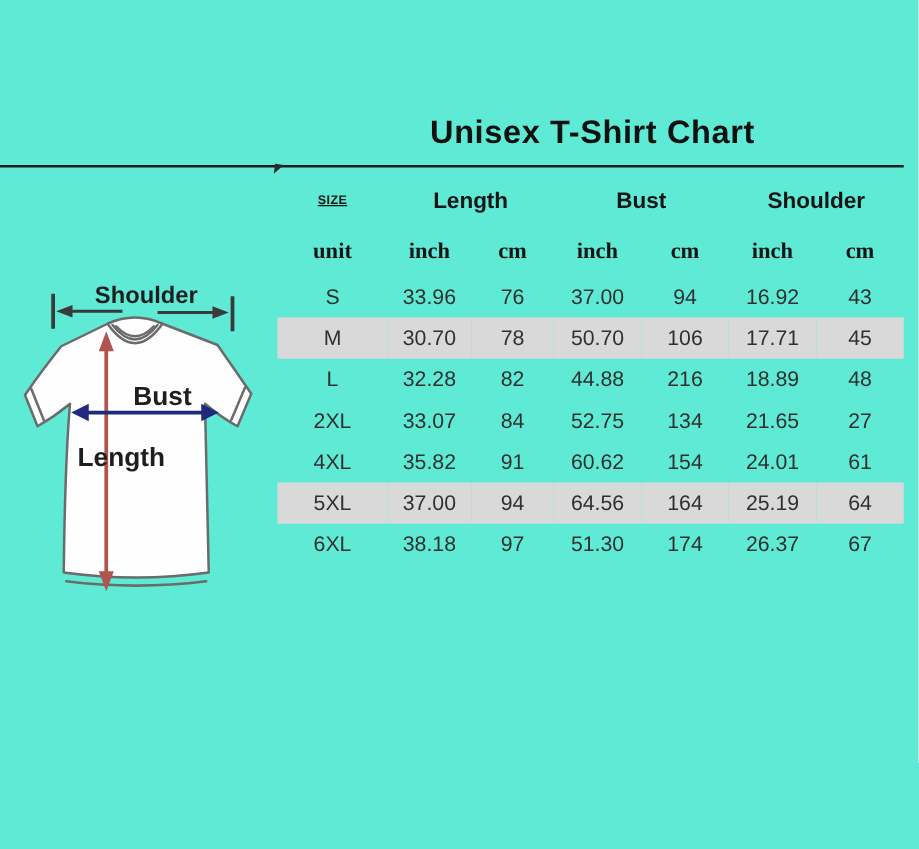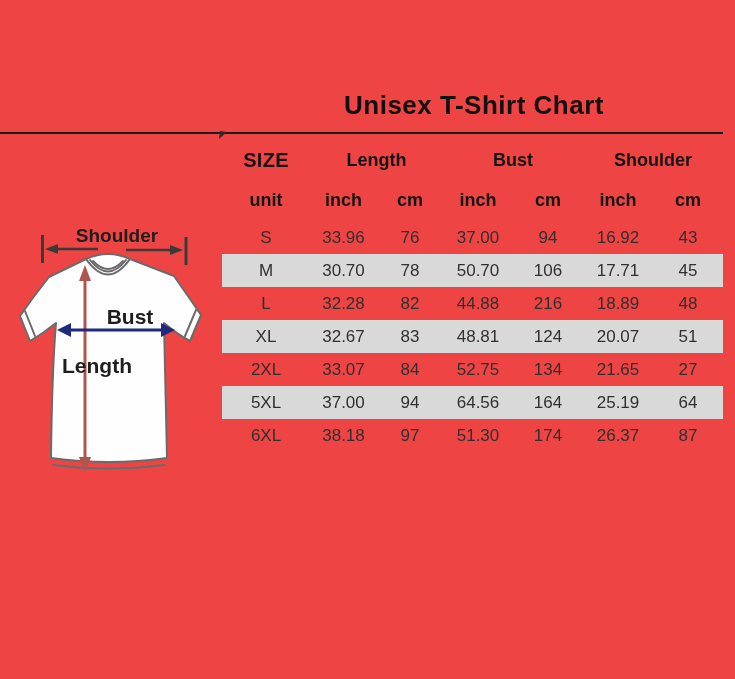--- a/index.html
+++ b/index.html
@@ -1,19 +1,19 @@
 <!DOCTYPE html>
 <html><head>
 <meta charset="utf-8">
 <style>
   html,body{margin:0;padding:0;background:#ffffff;}
   .page{
     position:relative;
     width:735px;height:679px;
-    background:#ef4444;
+    background:#5eead4;
     font-family:"Liberation Sans", sans-serif;
     overflow:hidden;
   }
   .title{
     position:absolute;
     top:90px;left:213px;width:522px;
     text-align:center;
     font-size:26px;font-weight:bold;color:#111111;
     letter-spacing:0.5px;
   }
@@ -30,22 +30,22 @@
   .size-table{
     position:absolute;left:222px;top:140px;
     border-collapse:collapse;table-layout:fixed;
   }
   .size-table th,.size-table td{
     text-align:center;vertical-align:middle;padding:0;margin:0;
     white-space:nowrap;
   }
   .group-row{height:40px;}
   .group-row th{font-size:18px;font-weight:bold;color:#151515;}
-  .group-row th.size-h{font-size:20px;letter-spacing:0.3px;}
-  .unit-row{height:41px;}
+  .group-row th.size-h{font-size:10px;letter-spacing:0.3px;text-decoration:underline;}
+  .unit-row{height:41px;font-family:Liberation Serif, serif;}
   .unit-row th{font-size:18px;font-weight:bold;color:#151515;}
   .data-row{height:33px;}
   .data-row td{font-size:17px;color:#303030;}
   .c-size{width:88px;}
   .c-li{width:67px;} .c-lc{width:66px;}
   .c-bi{width:70px;} .c-bc{width:70px;}
   .c-si{width:70px;} .c-sc{width:70px;}
   svg text.dlabel{font-family:"Liberation Sans", sans-serif;font-weight:bold;fill:#1e1e1e;}
 </style>
 </head>
@@ -162,52 +162,52 @@
       </tr>
       <tr class="data-row">
         <td>L</td>
         <td>32.28</td>
         <td>82</td>
         <td>44.88</td>
         <td>216</td>
         <td>18.89</td>
         <td>48</td>
       </tr>
-      <tr class="data-row" bgcolor="#d9d9d9">
-        <td>XL</td>
-        <td>32.67</td>
-        <td>83</td>
-        <td>48.81</td>
-        <td>124</td>
-        <td>20.07</td>
-        <td>51</td>
-      </tr>
       <tr class="data-row">
         <td>2XL</td>
         <td>33.07</td>
         <td>84</td>
         <td>52.75</td>
         <td>134</td>
         <td>21.65</td>
         <td>27</td>
+      </tr>
+      <tr class="data-row">
+        <td>4XL</td>
+        <td>35.82</td>
+        <td>91</td>
+        <td>60.62</td>
+        <td>154</td>
+        <td>24.01</td>
+        <td>61</td>
       </tr>
       <tr class="data-row" bgcolor="#d9d9d9">
         <td>5XL</td>
         <td>37.00</td>
         <td>94</td>
         <td>64.56</td>
         <td>164</td>
         <td>25.19</td>
         <td>64</td>
       </tr>
       <tr class="data-row">
         <td>6XL</td>
         <td>38.18</td>
         <td>97</td>
         <td>51.30</td>
         <td>174</td>
         <td>26.37</td>
-        <td>87</td>
+        <td>67</td>
       </tr>
     </tbody>
   </table>
 
 </div>
 
 </body></html>

